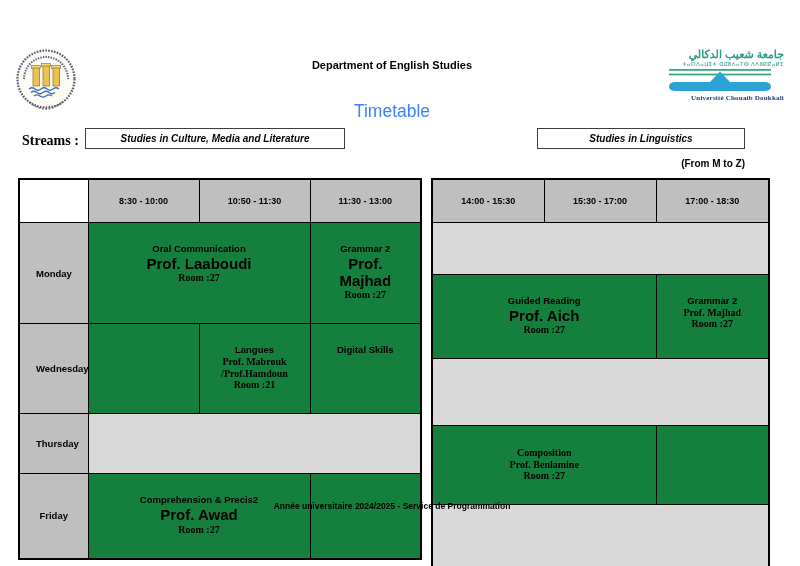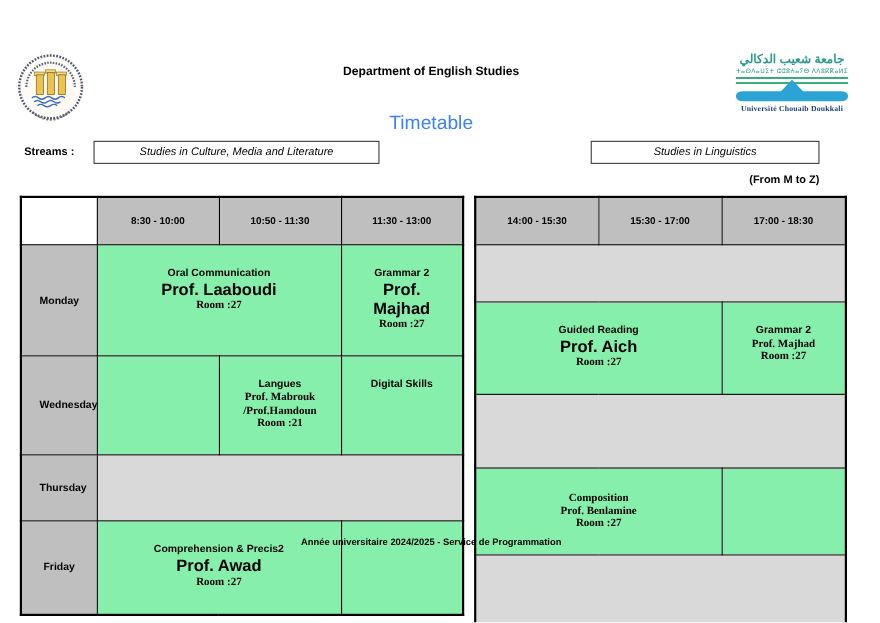--- a/index.html
+++ b/index.html
@@ -3,65 +3,65 @@
 <meta charset="utf-8">
 <style>
   html,body{margin:0;padding:0;background:#fff;}
   .page{position:relative;width:800px;height:566px;background:#ffffff;
         font-family:"Liberation Sans",sans-serif;color:#000;overflow:hidden;}
 
   
   .faculty-logo{position:absolute;left:14px;top:46px;width:64px;height:68px;}
   .dept{position:absolute;left:0;top:59px;width:784px;text-align:center;
         font-size:11px;font-weight:bold;}
-  .uni-logo{position:absolute;left:656px;top:48px;width:128px;text-align:center;}
+  .uni-logo{position:absolute;left:656px;top:48px;width:128px;text-align:right;}
   .uni-ar{font-size:11px;font-weight:bold;color:#2a9a8e;line-height:1.1;}
   .uni-tif{font-size:5.5px;color:#2a9a8e;letter-spacing:.4px;margin-top:1px;white-space:nowrap;}
   .uni-mark{display:block;margin:2px auto 0;}
   .uni-name{font-family:"Liberation Serif",serif;font-size:7px;font-weight:bold;
             color:#1c3e73;margin-top:1px;letter-spacing:.2px;}
   .main-title{position:absolute;left:0;top:101px;width:784px;text-align:center;
               font-size:17.5px;font-weight:400;color:#3b82f6;}
 
   
-  .streams-label{position:absolute;left:22px;top:133px;font-size:10px;font-weight:bold;}
+  .streams-label{position:absolute;left:22px;top:133px;font-size:14px;font-weight:bold;font-family:Liberation Serif, serif;}
   .stream-box{position:absolute;top:128px;height:21px;border:1.5px solid #3d3d3d;
               display:flex;align-items:center;justify-content:center;
-              font-size:10px;font-weight:normal;font-style:italic;box-sizing:border-box;}
+              font-size:10px;font-weight:bold;font-style:italic;box-sizing:border-box;}
   .stream-box.sb-left{left:85px;width:260px;}
   .stream-box.sb-right{left:537px;width:208px;}
   .semester{position:absolute;left:46px;top:153px;right:0;text-align:center;
             font-size:13.5px;font-weight:bold;white-space:pre;}
   .range{position:absolute;top:158px;right:55px;font-size:10px;font-weight:bold;}
 
   
   table.tt{position:absolute;top:178px;border-collapse:collapse;table-layout:fixed;
            border:2px solid #000;}
   table.tt-left{left:18px;width:402px;}
   table.tt-right{left:431px;width:337px;}
   .tt td,.tt th{border:1.2px solid #000;padding:16px;overflow:hidden;}
   tr.hrow{height:14px;}
   tr.r1{height:52px;} tr.r2{height:63px;border-radius:21px;} tr.r3{height:67px;} tr.r4{height:60px;} tr.r5{height:67px;}
   .time{background:#bfbfbf;font-size:9px;font-weight:bold;text-align:center;}
   .corner{background:#ffffff;}
   .day{background:#bfbfbf;font-size:9.5px;font-weight:bold;text-align:center;
        vertical-align:middle;}
   td.gray{background:#d9d9d9;}
-  td.white{background:#86efac;vertical-align:top;margin-left:39px;}
+  td.white{background:#15803d;vertical-align:top;margin-left:39px;}
   .cb{display:flex;flex-direction:column;justify-content:space-between;
       height:100%;box-sizing:border-box;padding:5px 2px 7px;text-align:center;}
   .cb.center{justify-content:center;align-items:center;}
   .subject{font-size:9.5px;font-weight:bold;line-height:1.15;}
   .prof{font-size:15px;font-weight:bold;line-height:1.15;}
   .room{font-family:"Liberation Serif",serif;font-size:10px;font-weight:bold;}
   .serif-prof .prof{font-family:"Liberation Serif",serif;font-size:10px;}
   .serif-all .subject,.serif-all .prof{font-family:"Liberation Serif",serif;font-size:10px;}
 
   
-  .footer{position:absolute;left:0;top:487px;width:784px;text-align:center;
+  .footer{position:absolute;left:0;top:501px;width:784px;text-align:center;
           font-size:8.5px;font-weight:bold;}
 </style>
 </head>
 <body>
 
 <div class="page">
 
   <div class="faculty-logo">
     <svg width="64" height="68" viewBox="0 0 64 68">
       <circle cx="32" cy="33" r="31" fill="#fdfbf4"></circle>

